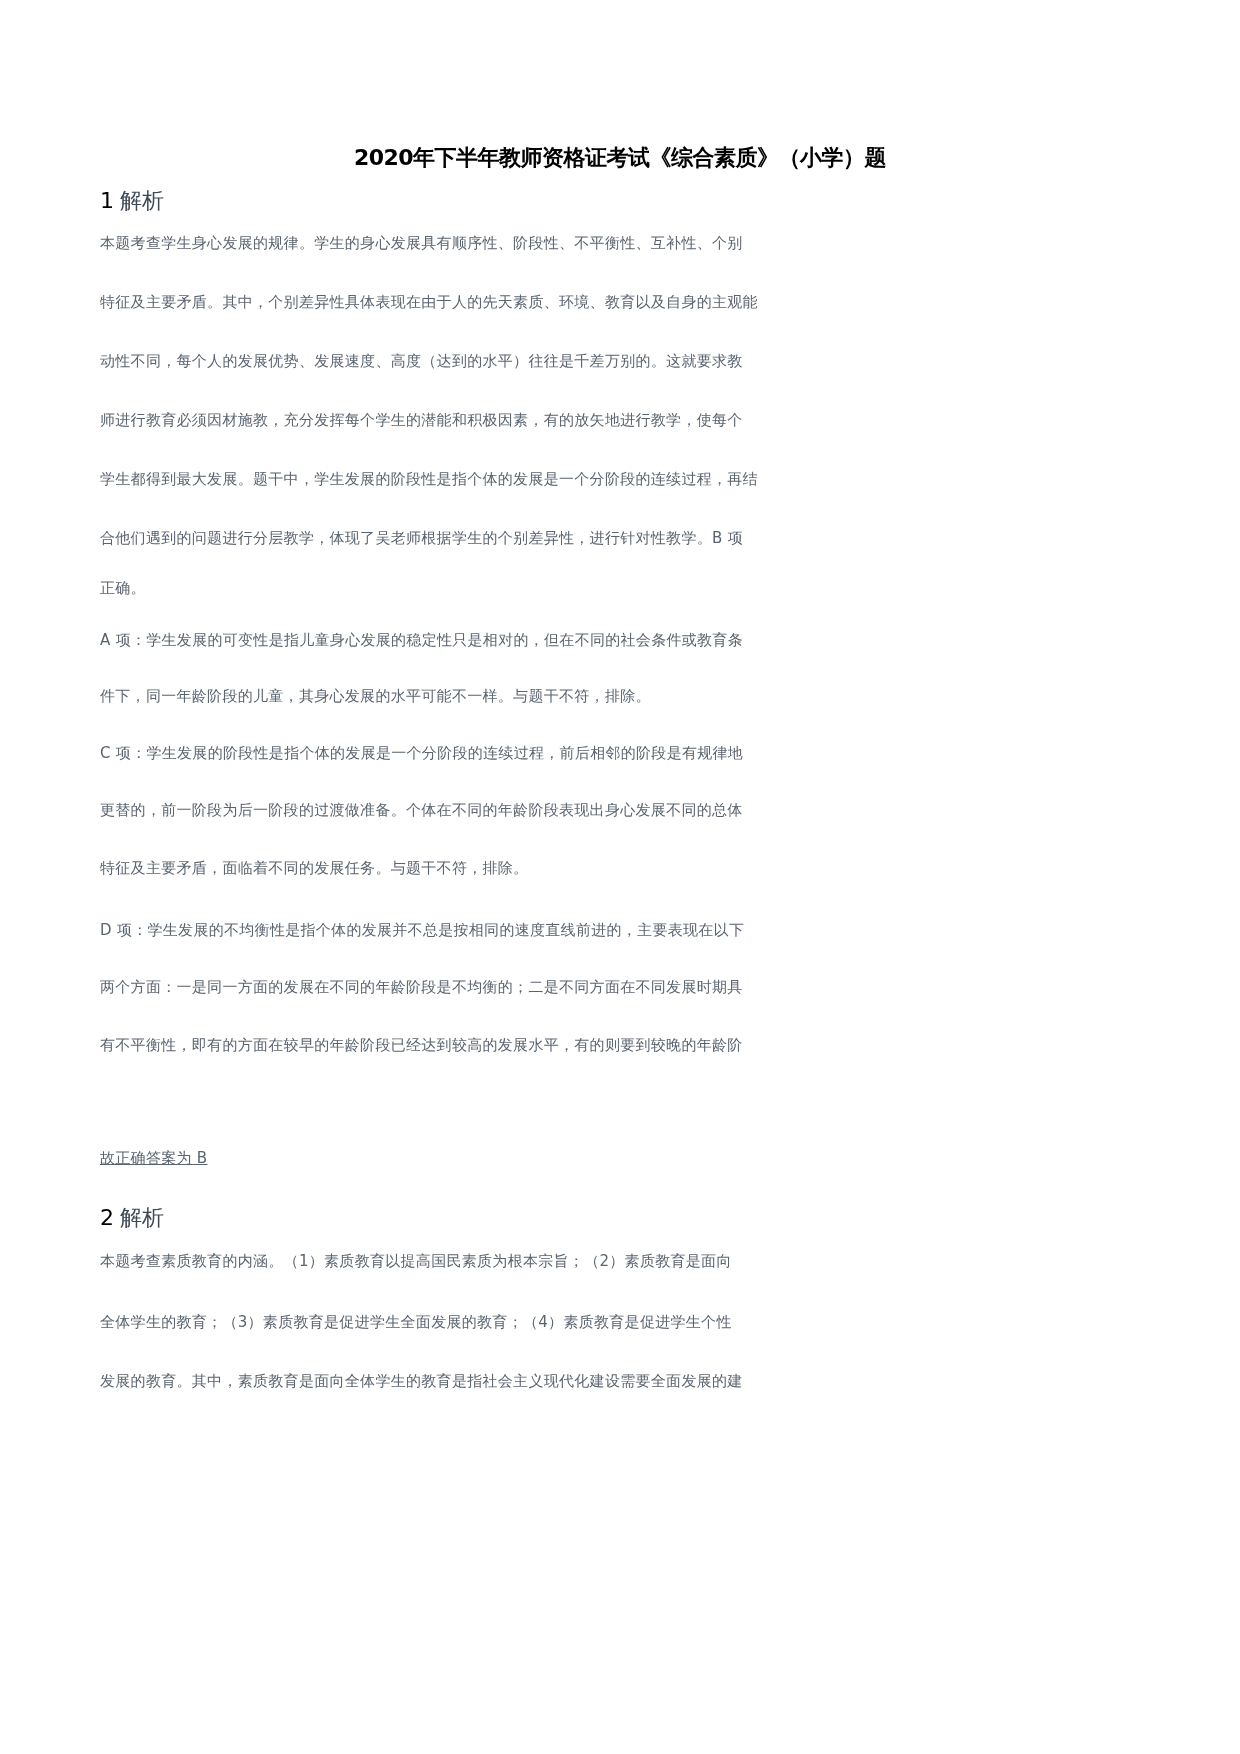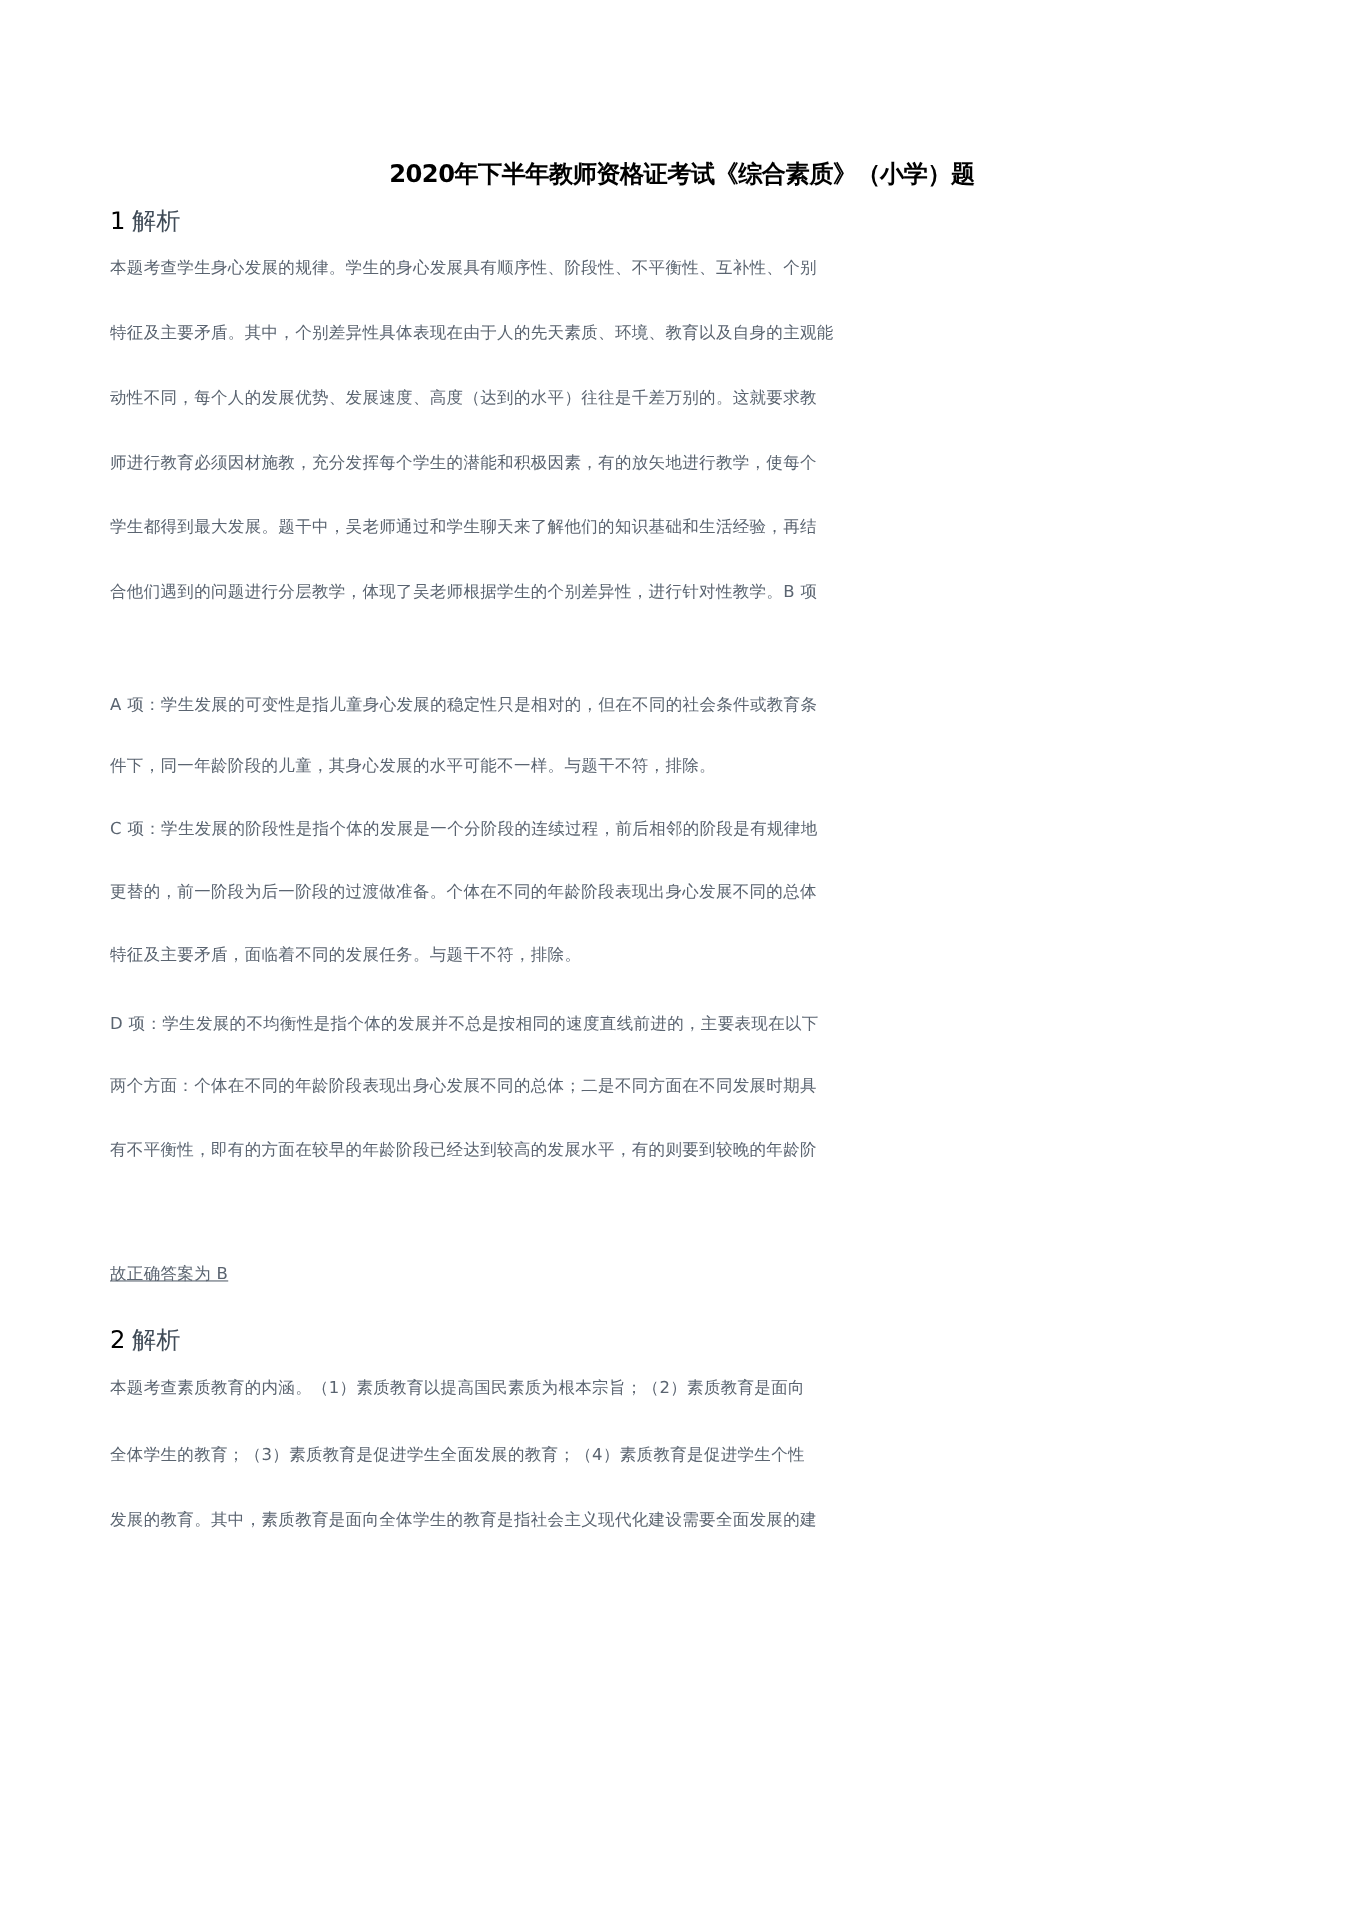--- a/index.html
+++ b/index.html
@@ -20,32 +20,33 @@
   <div class="title">2020年下半年教师资格证考试《综合素质》（小学）题</div>
 
   <div class="heading" style="top:186px;">
     <span class="num">1</span><span>解析</span>
   </div>
 
   <div class="line" style="top:234px;">本题考查学生身心发展的规律。学生的身心发展具有顺序性、阶段性、不平衡性、互补性、个别</div>
   <div class="line" style="top:293px;">特征及主要矛盾。其中，个别差异性具体表现在由于人的先天素质、环境、教育以及自身的主观能</div>
   <div class="line" style="top:352px;">动性不同，每个人的发展优势、发展速度、高度（达到的水平）往往是千差万别的。这就要求教</div>
   <div class="line" style="top:411px;">师进行教育必须因材施教，充分发挥每个学生的潜能和积极因素，有的放矢地进行教学，使每个</div>
-  <div class="line" style="top:470px;">学生都得到最大发展。题干中，吴老师通过和学生聊天来了解他们的知识基础和生活经验，再结</div>
+  <div class="line" style="top:470px;">学生都得到最大发展。题干中，学生发展的阶段性是指个体的发展是一个分阶段的连续过程，再结</div>
   <div class="line" style="top:529px;">合他们遇到的问题进行分层教学，体现了吴老师根据学生的个别差异性，进行针对性教学。B 项</div>
+  <div class="line" style="top:579px;">正确。</div>
 
   <div class="line" style="top:631px;">A 项：学生发展的可变性是指儿童身心发展的稳定性只是相对的，但在不同的社会条件或教育条</div>
   <div class="line" style="top:687px;">件下，同一年龄阶段的儿童，其身心发展的水平可能不一样。与题干不符，排除。</div>
 
   <div class="line" style="top:744px;">C 项：学生发展的阶段性是指个体的发展是一个分阶段的连续过程，前后相邻的阶段是有规律地</div>
   <div class="line" style="top:801px;">更替的，前一阶段为后一阶段的过渡做准备。个体在不同的年龄阶段表现出身心发展不同的总体</div>
   <div class="line" style="top:859px;">特征及主要矛盾，面临着不同的发展任务。与题干不符，排除。</div>
 
   <div class="line" style="top:921px;">D 项：学生发展的不均衡性是指个体的发展并不总是按相同的速度直线前进的，主要表现在以下</div>
-  <div class="line" style="top:978px;">两个方面：个体在不同的年龄阶段表现出身心发展不同的总体；二是不同方面在不同发展时期具</div>
+  <div class="line" style="top:978px;">两个方面：一是同一方面的发展在不同的年龄阶段是不均衡的；二是不同方面在不同发展时期具</div>
   <div class="line" style="top:1036px;">有不平衡性，即有的方面在较早的年龄阶段已经达到较高的发展水平，有的则要到较晚的年龄阶</div>
 
   <div class="line" style="top:1149px;text-decoration:underline;">故正确答案为 B</div>
 
   <div class="heading" style="top:1203px;">
     <span class="num">2</span><span>解析</span>
   </div>
 
   <div class="line" style="top:1252px;">本题考查素质教育的内涵。（1）素质教育以提高国民素质为根本宗旨；（2）素质教育是面向</div>
   <div class="line" style="top:1313px;">全体学生的教育；（3）素质教育是促进学生全面发展的教育；（4）素质教育是促进学生个性</div>

